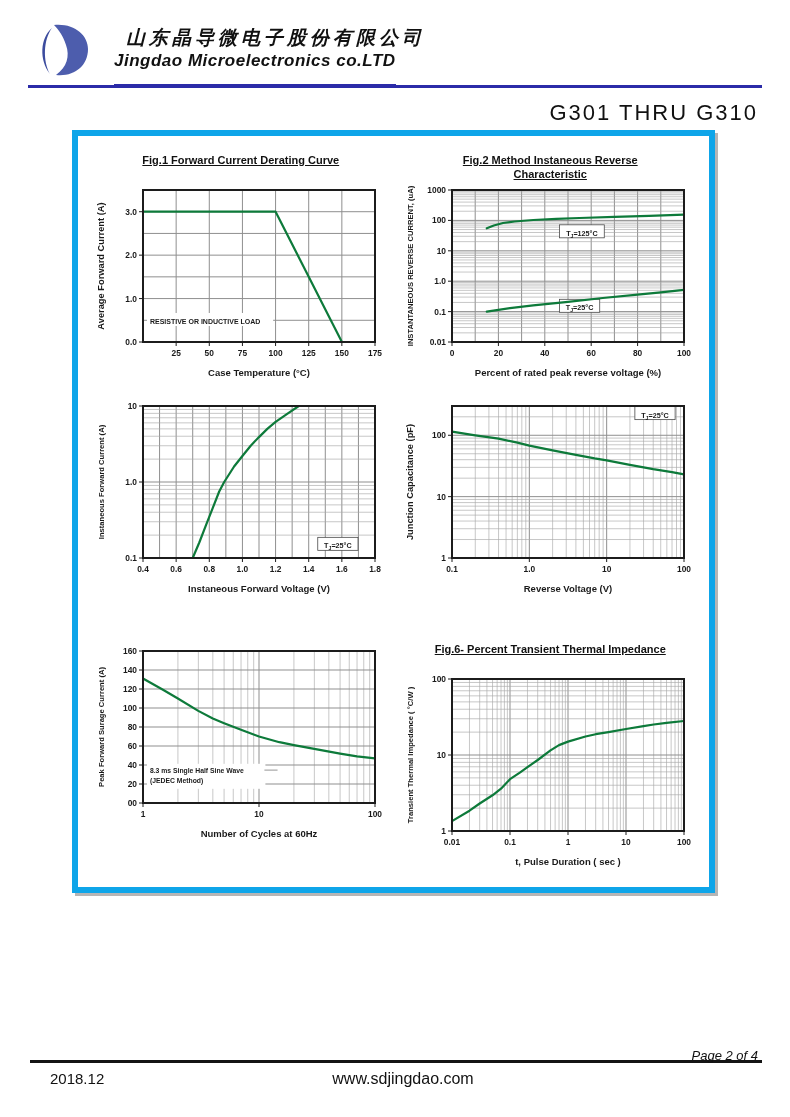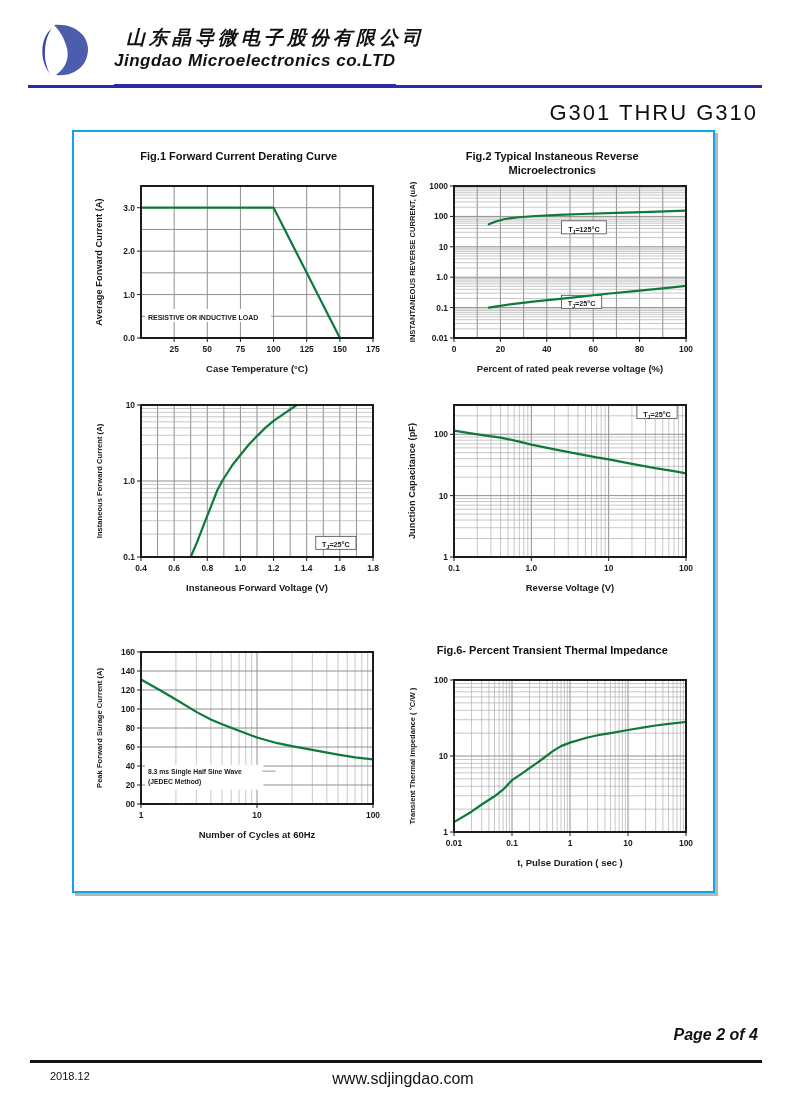--- a/index.html
+++ b/index.html
@@ -9,31 +9,31 @@
   .header{position:absolute;top:22px;left:30px;right:30px;height:64px;}
   .logo{position:absolute;left:4px;top:0px;}
   .company{position:absolute;left:84px;top:4px;line-height:1.25;}
   .company-cn{display:block;font-size:19px;font-weight:bold;font-style:italic;letter-spacing:4px;margin-left:12px;}
   .company-en{display:inline-block;font-size:17px;font-weight:bold;font-style:italic;
               border-bottom:2px solid #2b2ba8;padding-bottom:13px;letter-spacing:0.5px;}
   .part-range{position:absolute;right:2px;top:30px;font-size:22px;letter-spacing:2px;margin-top:48px;}
   .header-rule{position:absolute;top:85px;left:28px;width:734px;height:3px;background:#2b2ba8;}
   
   .figure-box{position:absolute;left:72px;top:130px;width:643px;height:763px;
-              border:2px solid #0ea5e9;box-shadow:3px 3px 0 #b5b5b5;box-sizing:border-box;background:#fff;}
+              border:6px solid #0ea5e9;box-shadow:3px 3px 0 #b5b5b5;box-sizing:border-box;background:#fff;text-decoration:underline;}
   .fig-grid{display:grid;grid-template-columns:1fr 1fr;grid-template-rows:repeat(3,1fr);
             width:100%;height:100%;box-sizing:border-box;padding:12px 4px 6px 8px;}
   .figure{display:flex;flex-direction:column;align-items:center;padding-top:6px;}
   .fig-title{height:28px;font-size:11px;font-weight:bold;text-align:center;line-height:1.25;}
   svg text{font-family:"Liberation Sans",sans-serif;fill:#1a1a1a;}
   
   .footer-rule{position:absolute;top:1060px;left:30px;width:732px;height:3px;background:#141414;}
-  .footer-date{position:absolute;left:50px;top:1070px;font-size:11px;text-align:right;}
+  .footer-date{position:absolute;left:50px;top:1070px;font-size:15px;text-align:right;}
   .footer-site{position:absolute;left:0;right:0;top:1070px;text-align:center;font-size:16px;padding-left:16px;}
-  .footer-page{position:absolute;right:32px;top:1026px;font-size:16px;font-style:italic;font-weight:bold;}
+  .footer-page{position:absolute;right:32px;top:1048px;font-size:13px;font-style:italic;font-weight:normal;}
 </style>
 </head>
 <body>
 
 <div class="page">
 
   <div class="header">
     <svg class="logo" width="66" height="58" viewBox="0 0 66 58">
       <path d="M18 6 C 6 16, 5 38, 16 52 C 9 40, 9 18, 18 6 Z" fill="#3c4c9e"></path>
       <path d="M20 3 C 40 1, 54 13, 54 27 C 54 44, 40 55, 22 53 C 33 45, 36 34, 32 23 C 29 14, 25 8, 20 3 Z" fill="#4d5dad"></path>
@@ -94,22 +94,22 @@
             <line x1="46" y1="73.14285714285715" x2="50" y2="73.14285714285715" stroke="#1c1c1c" stroke-width="1"></line>
             <text x="44" y="76.14285714285715" font-size="8.4" text-anchor="end" font-weight="bold">2.0</text>
             <line x1="46" y1="29.714285714285722" x2="50" y2="29.714285714285722" stroke="#1c1c1c" stroke-width="1"></line>
             <text x="44" y="32.71428571428572" font-size="8.4" text-anchor="end" font-weight="bold">3.0</text>
             <text x="166" y="194" font-size="9.5" text-anchor="middle" font-weight="bold">Case Temperature (°C)</text>
             <text font-size="9.3" text-anchor="middle" font-weight="bold" transform="translate(11 84) rotate(-90)">Average Forward Current (A)</text>
           </svg>
         </div>
         <div class="figure">
           <div class="fig-title">
-            <div>Fig.2  Typical Instaneous Reverse</div>
-            <div>Microelectronics</div>
+            <div>Fig.2  Method Instaneous Reverse</div>
+            <div>Characteristic</div>
           </div>
           <svg viewBox="0 0 296 200" width="296" height="200">
             <rect x="50" y="8" width="232" height="152" fill="#ffffff"></rect>
             <line x1="73.2" y1="8" x2="73.2" y2="160" stroke="#8f8f8f" stroke-width="1"></line>
             <line x1="96.4" y1="8" x2="96.4" y2="160" stroke="#8f8f8f" stroke-width="1"></line>
             <line x1="119.6" y1="8" x2="119.6" y2="160" stroke="#8f8f8f" stroke-width="1"></line>
             <line x1="142.8" y1="8" x2="142.8" y2="160" stroke="#8f8f8f" stroke-width="1"></line>
             <line x1="166" y1="8" x2="166" y2="160" stroke="#8f8f8f" stroke-width="1"></line>
             <line x1="189.2" y1="8" x2="189.2" y2="160" stroke="#8f8f8f" stroke-width="1"></line>
             <line x1="212.39999999999998" y1="8" x2="212.39999999999998" y2="160" stroke="#8f8f8f" stroke-width="1"></line>

